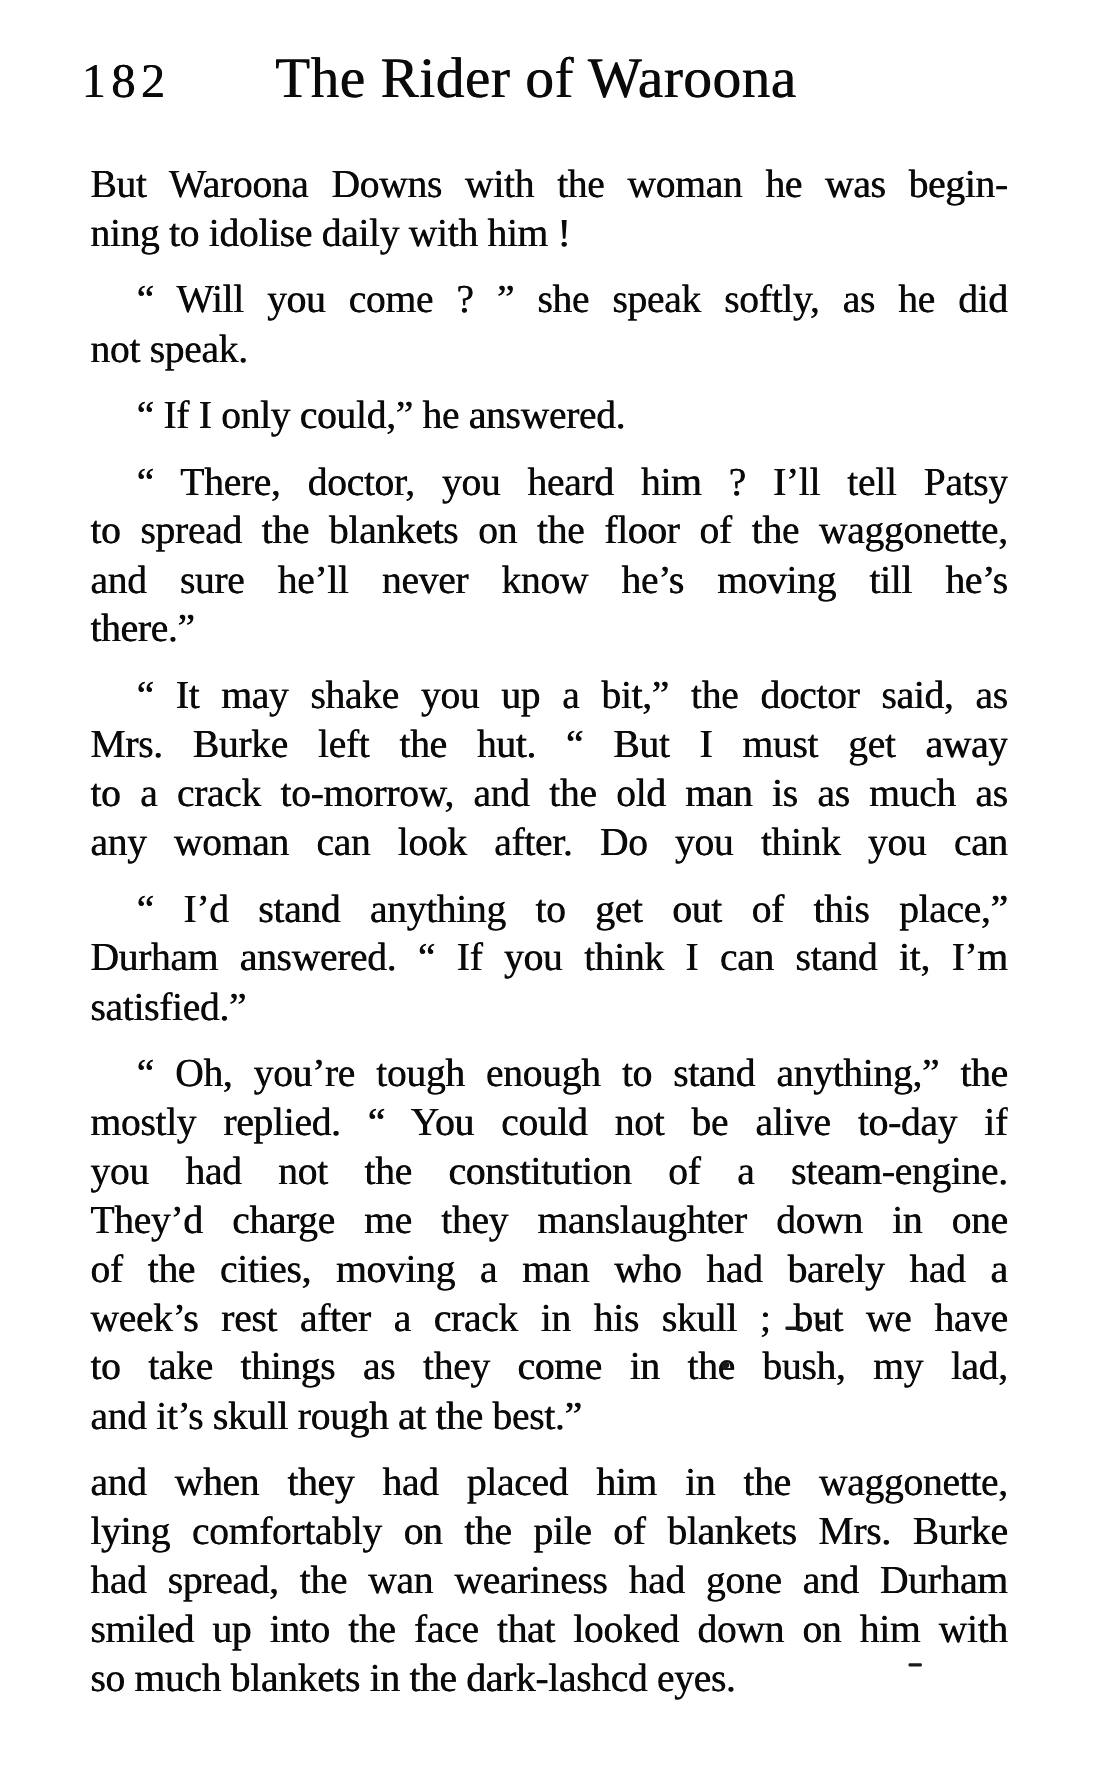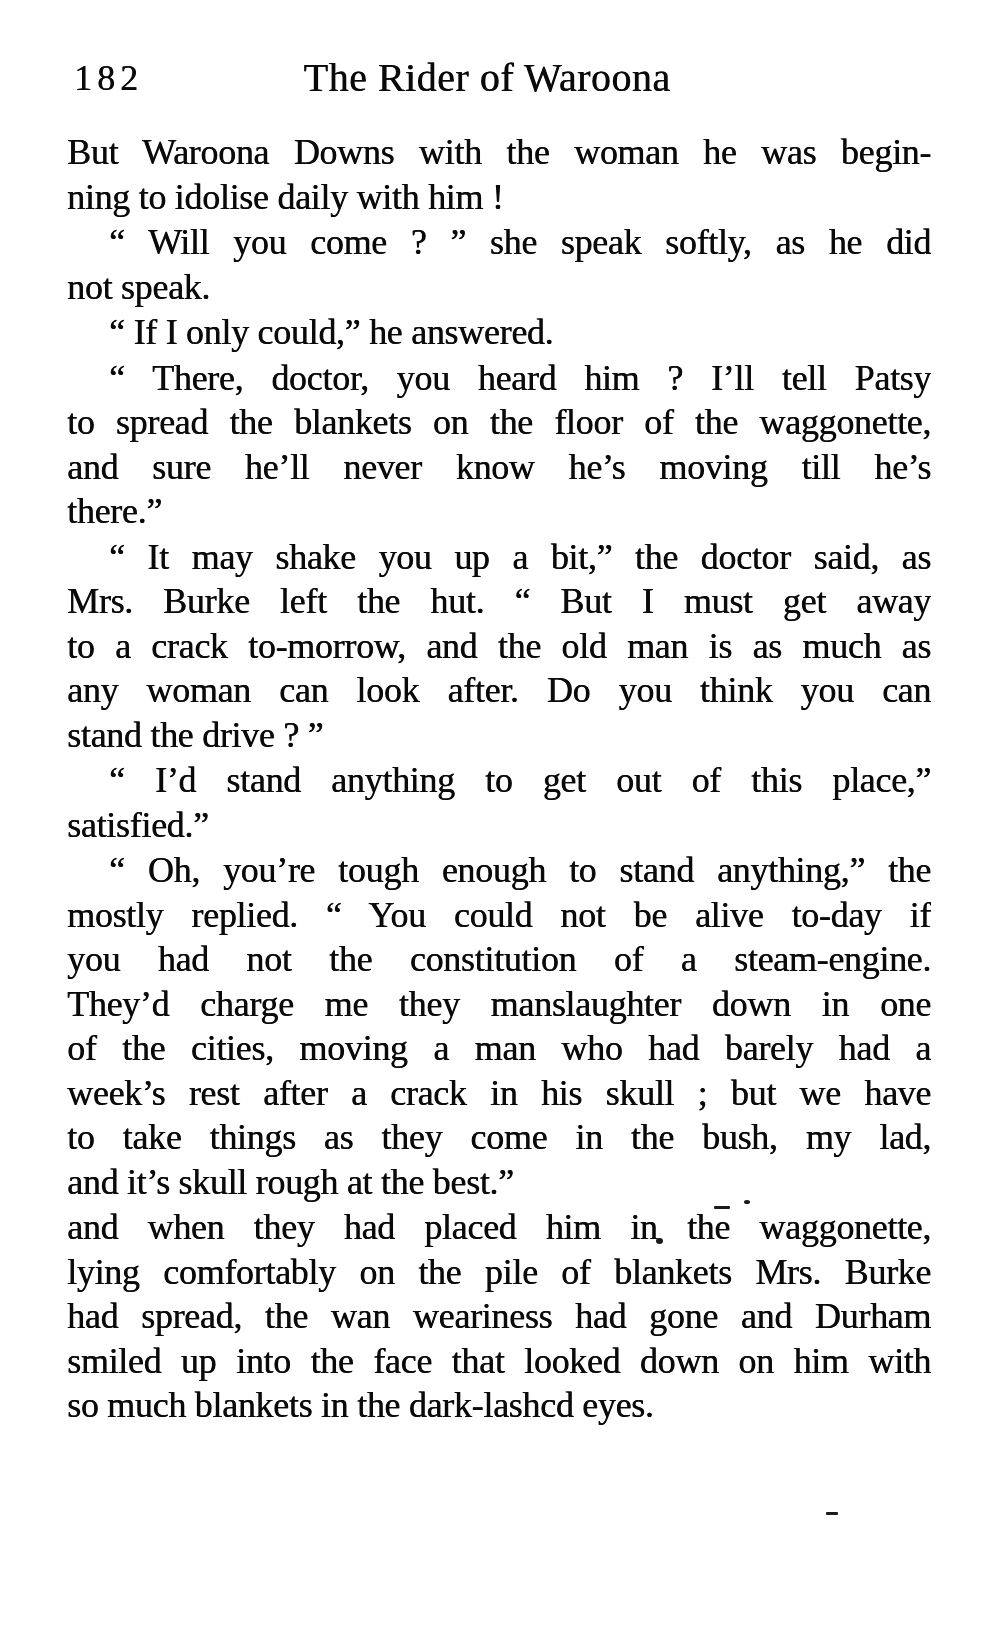--- a/index.html
+++ b/index.html
@@ -21,46 +21,46 @@
     position: absolute;
     left: 66px;
     top: 42px;
     width: 868px;
     height: 56px;
   }
   .page-number {
     position: absolute;
     left: 8px;
     bottom: 2px;
-    font-size: 36px;
+    font-size: 44px;
     line-height: 1;
     letter-spacing: 5px;
     font-feature-settings: "onum" 1;
     text-shadow: 0.5px 0 0 currentColor;
   }
   .running-title {
     position: absolute;
     left: 421px;
     bottom: 0px;
     transform: translateX(-50%);
-    font-size: 40px;
+    font-size: 52px;
     line-height: 1;
     letter-spacing: 0.5px;
     white-space: nowrap;
     text-shadow: 0.6px 0 0 currentColor;
   }
   
   .text-block {
     position: absolute;
     left: 66px;
     top: 129px;
     width: 866px;
   }
   .paragraph {
-    margin: 1px;
+    margin: 16px;
     padding: 0;
   }
   .line {
     height: 44.5px;
     line-height: 44.5px;
     font-size: 36px;
     letter-spacing: -0.3px;
     text-align: justify;
     text-align-last: justify;
     white-space: normal;
@@ -111,24 +111,24 @@
         <div class="line indent">“ There, doctor, you heard him ?  I’ll tell Patsy</div>
         <div class="line">to spread the blankets on the floor of the waggonette,</div>
         <div class="line">and sure he’ll never know he’s moving till he’s</div>
         <div class="line last">there.”</div>
       </div>
       <div class="paragraph">
         <div class="line indent">“ It may shake you up a bit,” the doctor said, as</div>
         <div class="line">Mrs. Burke left the hut.  “ But I must get away</div>
         <div class="line">to a crack to-morrow, and the old man is as much as</div>
         <div class="line">any woman can look after.  Do you think you can</div>
-        <div class="line last">stand the drive ? ”</div>
       </div>
       <div class="paragraph">
         <div class="line indent">“ I’d stand anything to get out of this place,”</div>
+        <div class="line">Durham answered.  “ If you think I can stand it, I’m</div>
         <div class="line last">satisfied.”</div>
       </div>
       <div class="paragraph">
         <div class="line indent">“ Oh, you’re tough enough to stand anything,” the</div>
         <div class="line">mostly replied.  “ You could not be alive to-day if</div>
         <div class="line">you had not the constitution of a steam-engine.</div>
         <div class="line">They’d charge me they manslaughter down in one</div>
         <div class="line">of the cities, moving a man who had barely had a</div>
         <div class="line">week’s rest after a crack in his skull ;  but we have</div>
         <div class="line">to take things as they come in the bush, my lad,</div>

